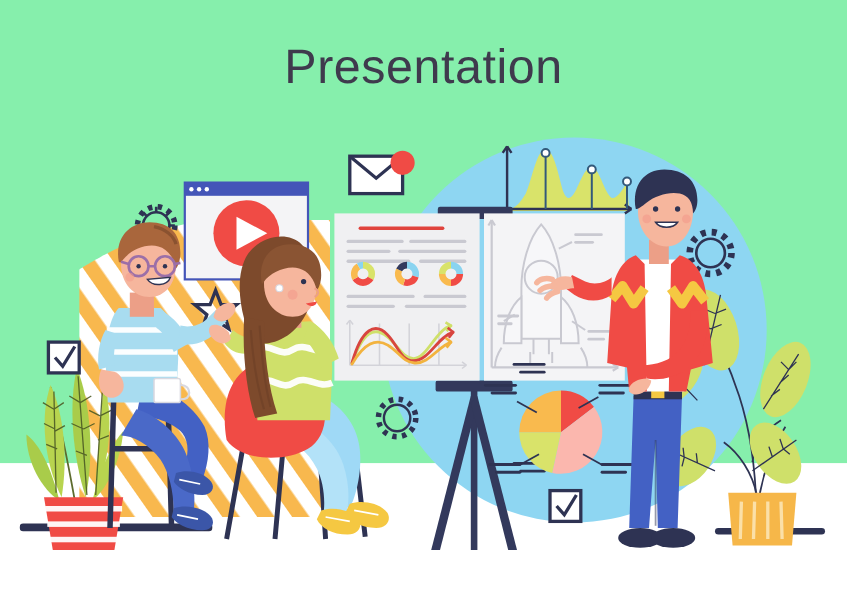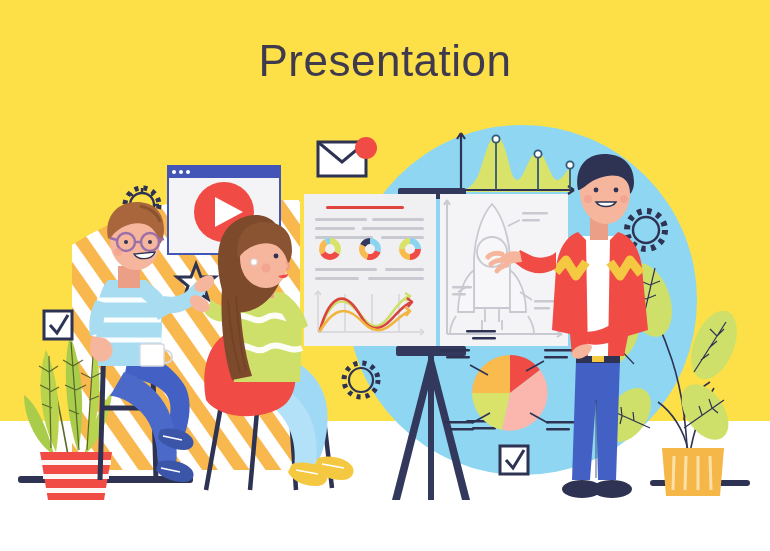--- a/index.html
+++ b/index.html
@@ -1,18 +1,18 @@
 <!DOCTYPE html>
 <html><head>
 <meta charset="utf-8">
 <style>
   html,body{margin:0;padding:0;background:#ffffff;}
   body{width:770px;height:551px;overflow:hidden;
        font-family:"Liberation Sans","DejaVu Sans",sans-serif;}
-  #stage{position:relative;width:770px;height:421px;background:#fde047;}
+  #stage{position:relative;width:770px;height:421px;background:#86efac;}
   #title{
     position:absolute;left:0;top:36px;width:770px;text-align:center;
     font-size:44px;font-weight:400;letter-spacing:.5px;color:#3f3a4d;
     font-family:"Liberation Sans","DejaVu Sans",sans-serif;
   }
   svg.art{position:absolute;left:0;top:0;width:770px;height:551px;}
 </style>
 </head>
 <body>
 

